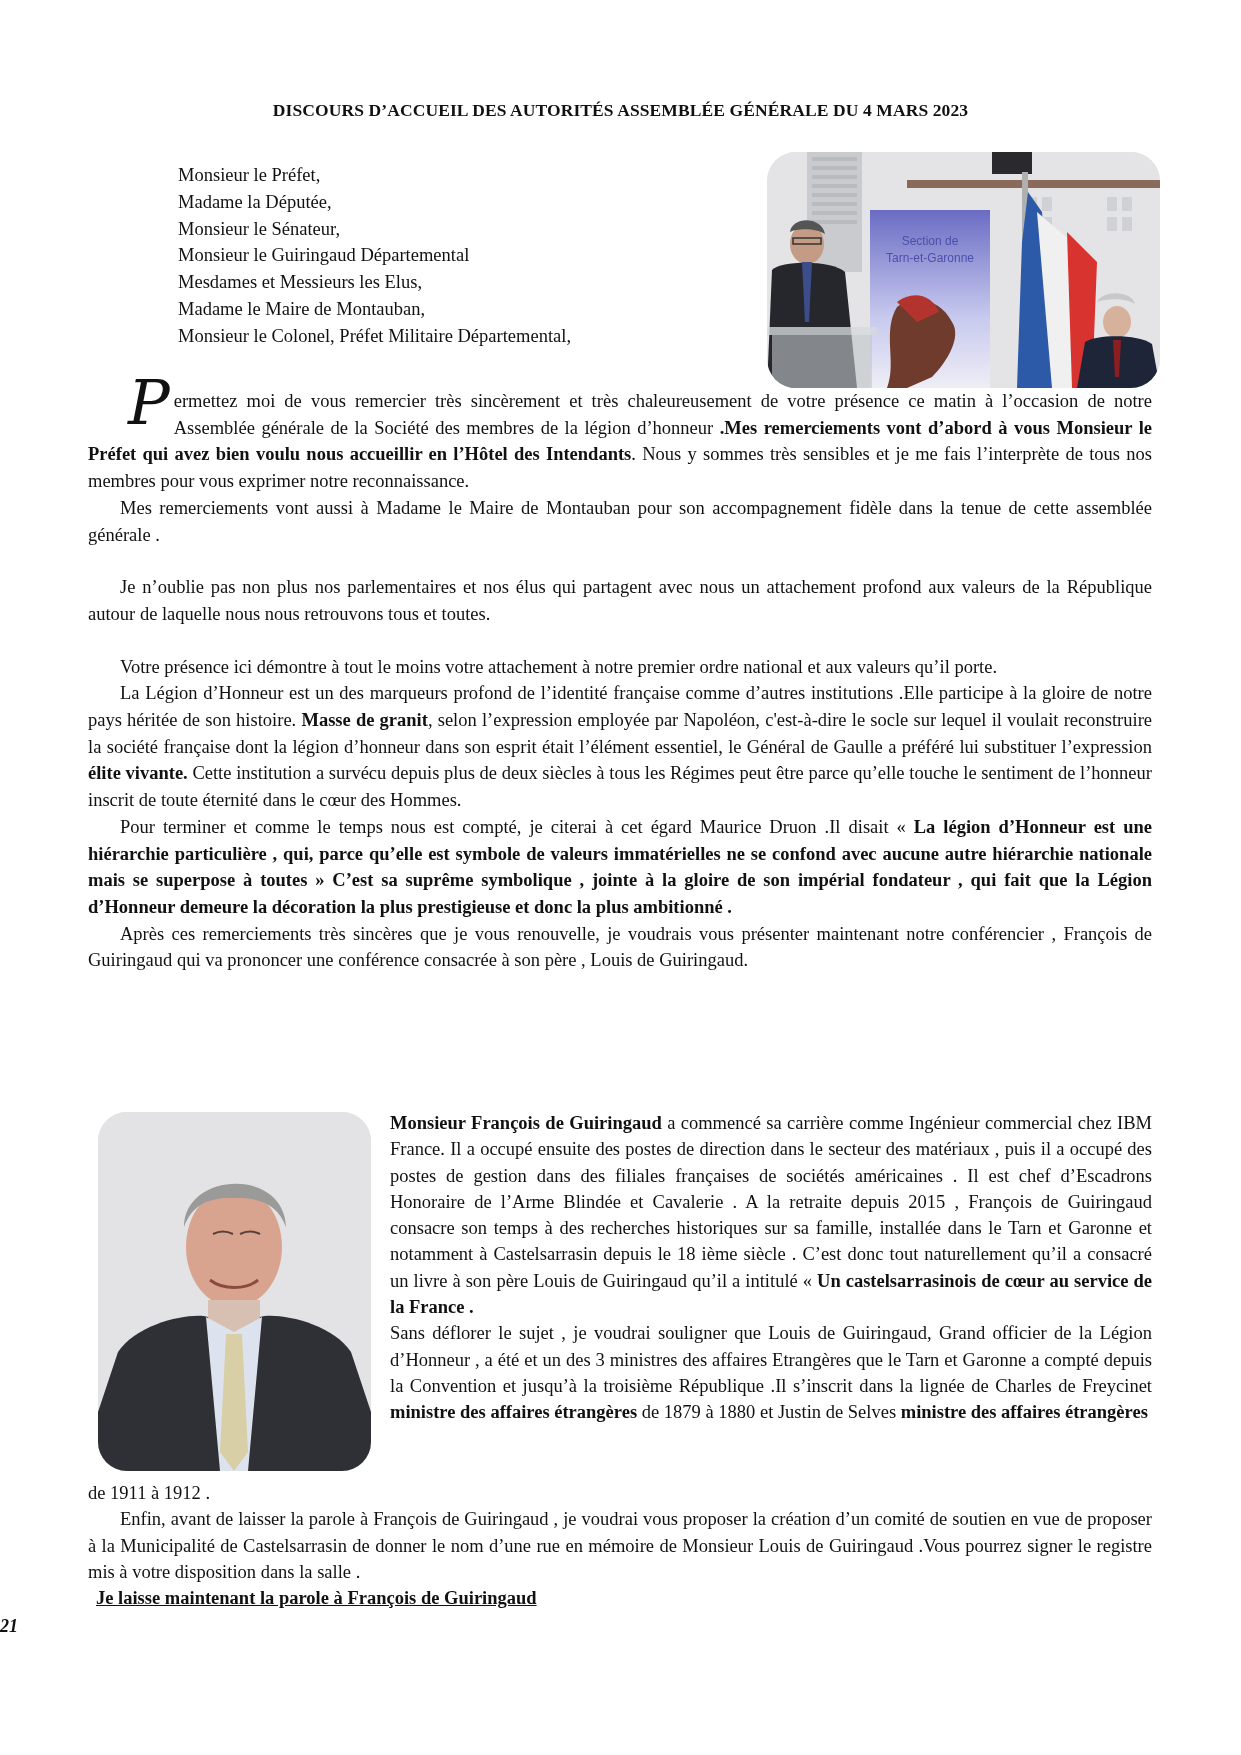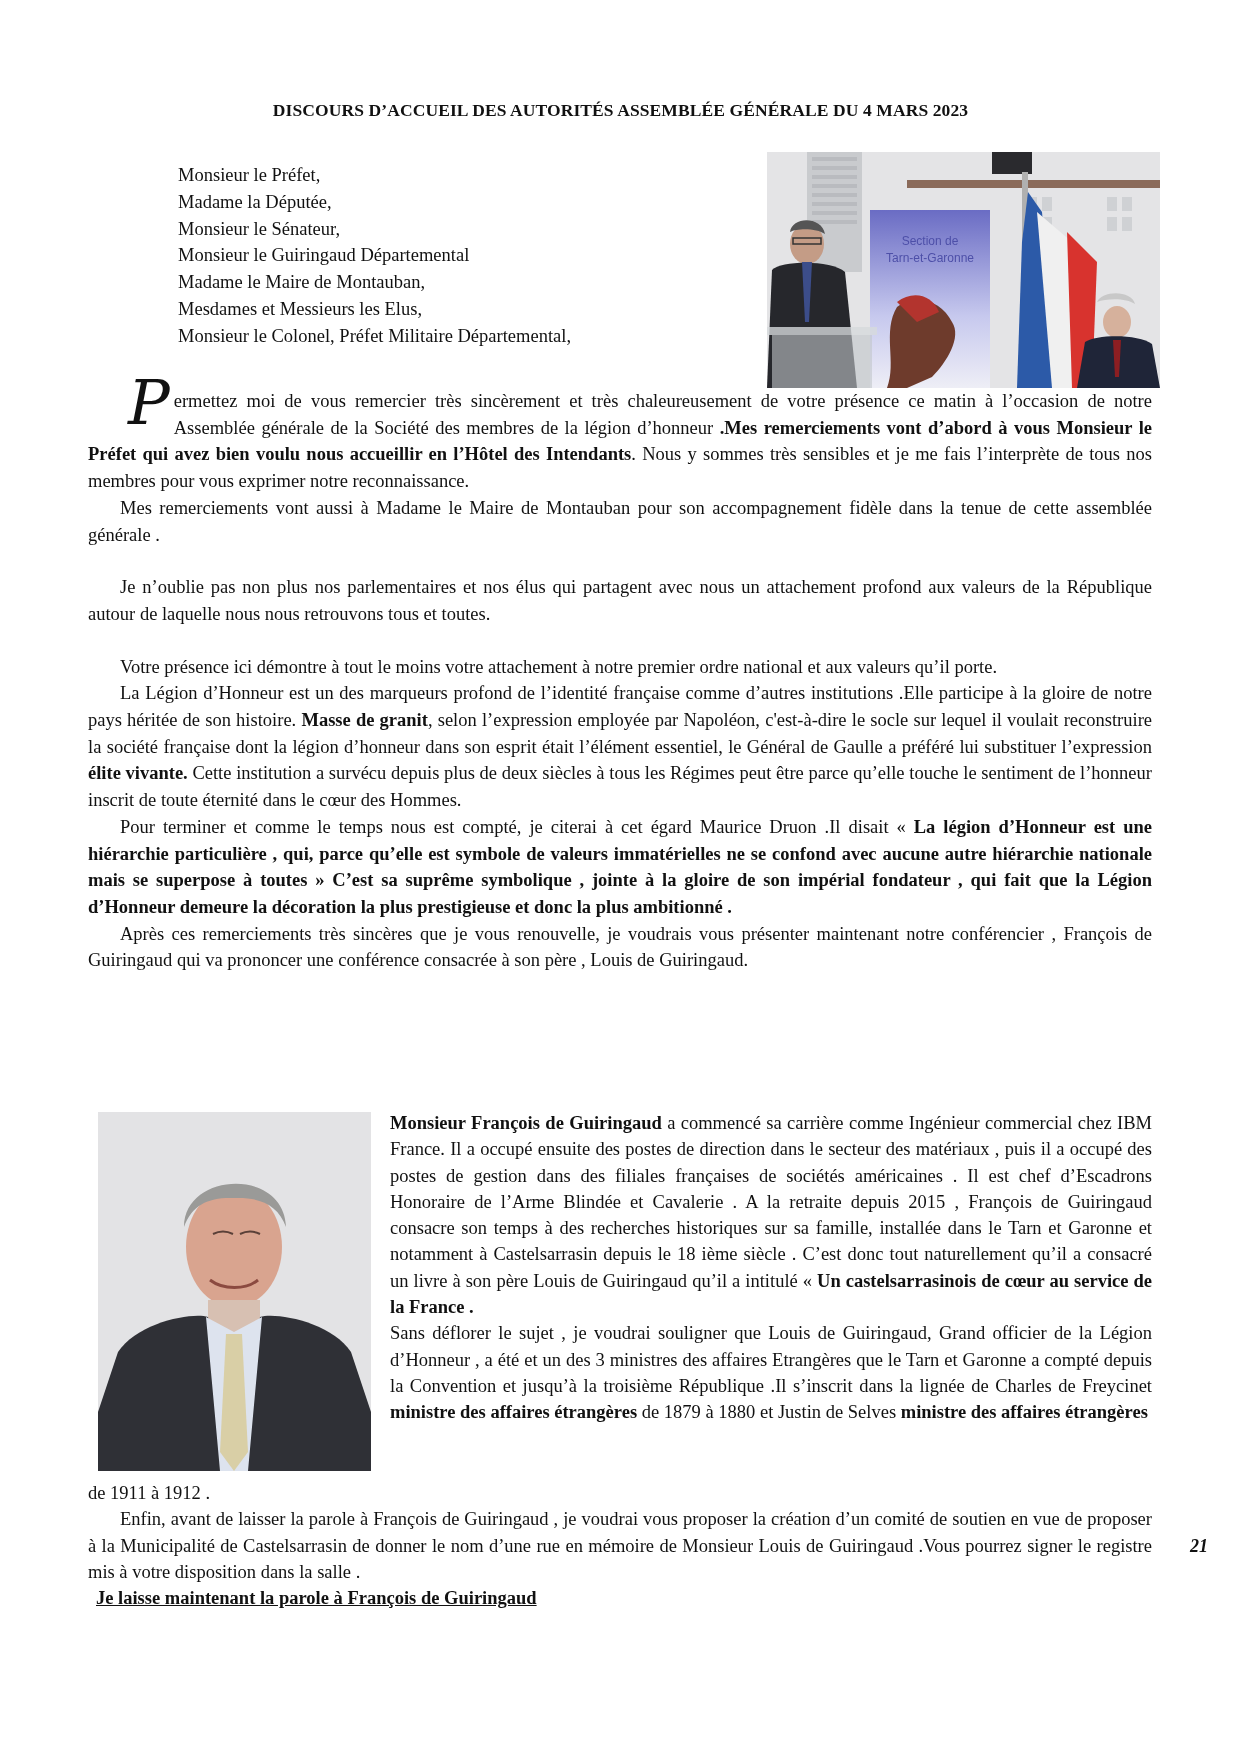--- a/index.html
+++ b/index.html
@@ -2,47 +2,47 @@
 <html><head>
 <meta charset="utf-8">
 <style>
   html, body { margin: 0; padding: 0; background: #ffffff; }
   body { width: 1241px; height: 1755px; position: relative; overflow: hidden;
          font-family: "Liberation Serif", "DejaVu Serif", serif; color: #111; }
   .title { position: absolute; left: 0; top: 100px; width: 1241px; text-align: center;
            font-weight: bold; font-size: 17.5px; letter-spacing: 0.1px; }
   .salutations { position: absolute; left: 178px; top: 162px; font-size: 18.5px; line-height: 26.8px; }
   .salutations div { white-space: nowrap; }
-  .photo { position: absolute; overflow: hidden; }
+  .photo { position: absolute; overflow: hidden; border-radius: 29px; }
   .photo-top { left: 767px; top: 152px; width: 393px; height: 236px; background: #e8e8ea; }
   .photo-bottom { left: 98px; top: 1112px; width: 273px; height: 359px; background: #e1e1e3; }
   .body-text { position: absolute; font-size: 18.5px; line-height: 26.7px; text-align: justify; }
   .p { margin: 0; }
   .indent { text-indent: 32px; }
   .b { font-weight: bold; }
   .dropcap { font-family: "DejaVu Serif", serif; font-style: italic; font-size: 62px; line-height: 50px;
              float: left; margin: 6px 4px 0 40px; }
   .gap { height: 26px; }
   .bio { position: absolute; left: 390px; top: 1110px; width: 762px; font-size: 18.5px; line-height: 26.3px; text-align: justify; }
   .bio-tail { position: absolute; left: 88px; top: 1480px; width: 1064px; font-size: 18.5px; line-height: 26.3px; text-align: justify; }
-  .page-num { position: absolute; left: 0; top: 1536px; width: 1208px; text-align: right;
+  .page-num { position: absolute; left: 0; top: 1616px; width: 1208px; text-align: left;
               font-weight: bold; font-style: italic; font-size: 18px; }
 </style>
 </head>
 <body>
 
 <div class="title">DISCOURS D’ACCUEIL DES AUTORITÉS ASSEMBLÉE GÉNÉRALE DU 4 MARS 2023</div>
 
 <div class="salutations">
   <div>Monsieur le Préfet,</div>
   <div>Madame la Députée,</div>
   <div>Monsieur le Sénateur,</div>
   <div>Monsieur le  Guiringaud Départemental</div>
+  <div>Mesdames et Messieurs les  Elus,</div>
   <div>Madame le Maire de Montauban,</div>
-  <div>Mesdames et Messieurs les  Elus,</div>
   <div>Monsieur le Colonel, Préfet Militaire Départemental,</div>
 </div>
 
 <div class="photo photo-top">
   <svg width="393" height="236" viewBox="0 0 393 236">
     <rect x="0" y="0" width="393" height="236" fill="#e4e4e6"></rect>
     <rect x="40" y="0" width="55" height="120" fill="#c9cbce"></rect>
     <g fill="#b9bbbf">
       <rect x="45" y="5" width="45" height="4"></rect>
         <rect x="45" y="14" width="45" height="4"></rect>

